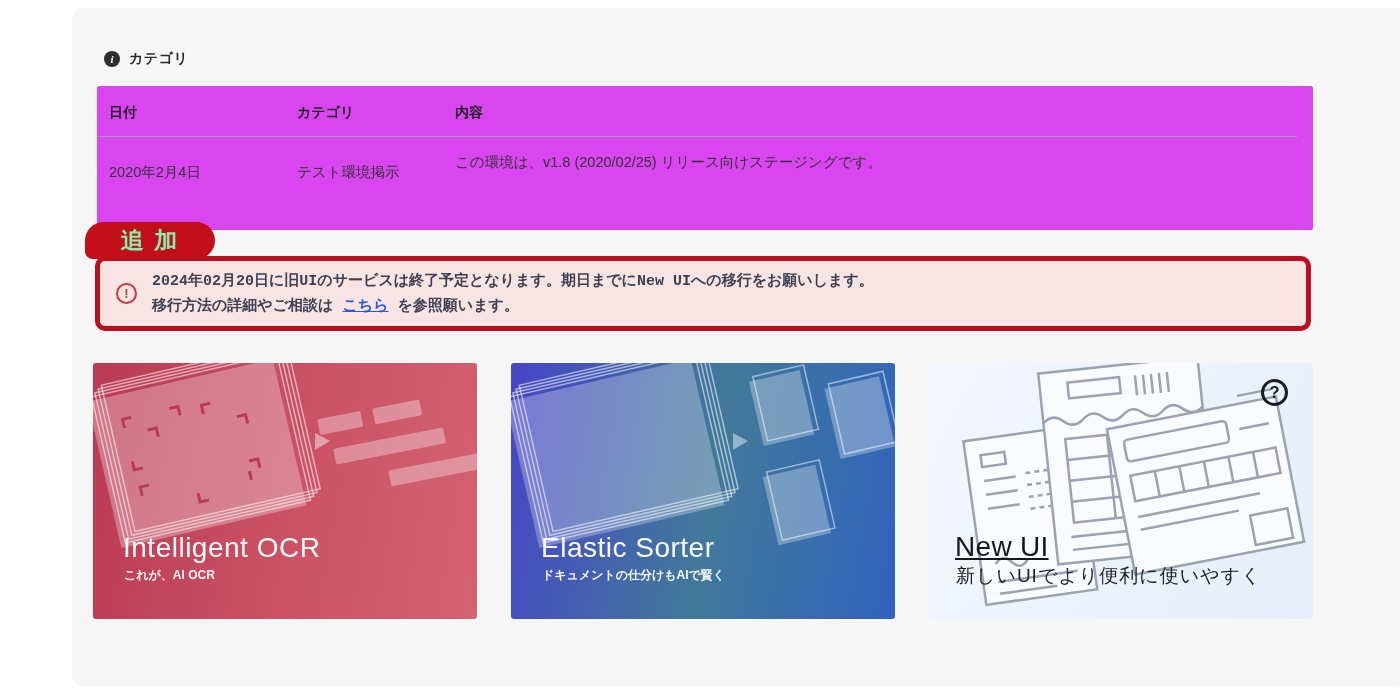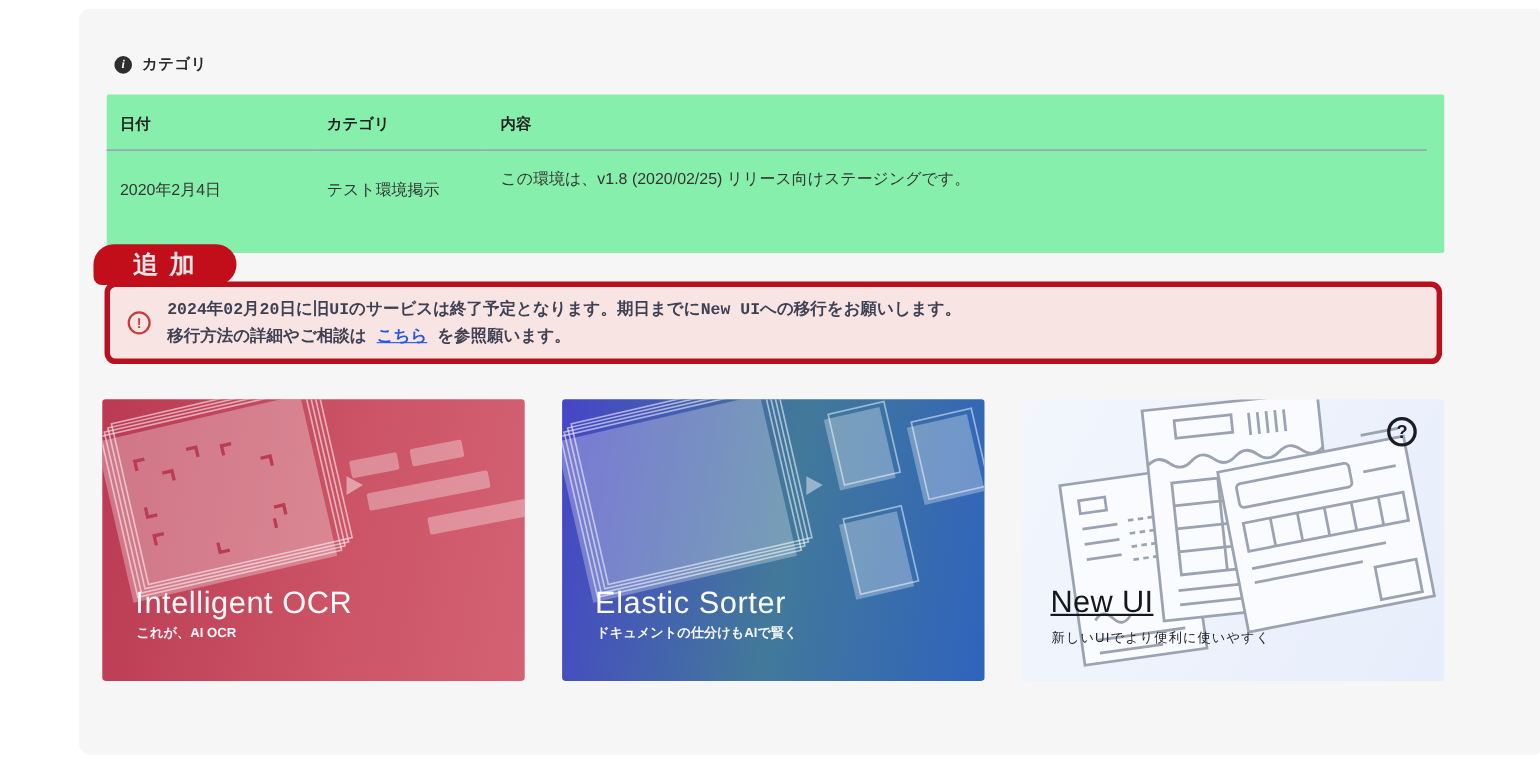--- a/index.html
+++ b/index.html
@@ -9,55 +9,55 @@
   .panel { position:absolute; left:72px; top:8px; right:0; bottom:8px; background:#f6f6f7; border-radius:10px 4px 4px 10px; }
 
   
   .ann-header { position:absolute; left:104px; top:50px; display:flex; align-items:center; gap:9px; }
   .info-icon { width:16px; height:16px; border-radius:50%; background:#2d2d2d; color:#fff;
                display:flex; align-items:center; justify-content:center;
                font-family:"Liberation Serif",serif; font-weight:700; font-size:11px; font-style:italic; }
   .ann-title { font-size:14px; font-weight:700; color:#2b2b2b; letter-spacing:0.5px; }
 
   
-  .table-card { position:absolute; left:97px; top:86px; width:1216px; height:144px; background:#86efac; border-radius:2px; padding-right:16px; }
+  .table-card { position:absolute; left:97px; top:86px; width:1216px; height:144px; background:#d946ef; border-radius:2px; padding-right:16px; }
   .table-card table { width:100%; border-collapse:collapse; table-layout:fixed; }
   .table-card th { text-align:left; font-size:14px; font-weight:700; color:#222;
                    padding:18px 0 14px 12px; border-bottom:1.5px solid #99a1b5; }
   .table-card td { font-size:14.5px; color:#333; vertical-align:top; }
   td.c-date { padding:26px 0 0 12px; }
   td.c-cat  { padding:26px 0 0 12px; }
   td.c-body { padding:16px 0 0 12px; }
 
   
   .add-badge { position:absolute; left:85px; top:222px; width:130px; height:37px; z-index:3;
                background:#c20d1a; border-radius:19px 19px 19px 8px;
                display:flex; align-items:center; justify-content:center;
-               color:#e5e5e5; font-size:23px; font-weight:700; letter-spacing:2px; }
+               color:#86efac; font-size:23px; font-weight:700; letter-spacing:2px; }
 
   
   .alert { position:absolute; left:95px; top:256px; width:1216px; height:75px; z-index:2;
            border:5px solid #b8101e; border-radius:10px; background:#f8e5e3;
            display:flex; align-items:center; gap:15px; padding:0 20px 0 16px; }
   .warn-icon { flex:none; width:21px; height:21px; border-radius:50%; border:2px solid #c83c38;
                color:#c83c38; font-weight:700; font-size:13px;
                display:flex; align-items:center; justify-content:center; }
   .alert-text { font-size:15px; font-weight:700; color:#3e4154; line-height:25px;font-family:Liberation Mono, monospace; }
   .alert-link { color:#2457e6; font-weight:700; text-decoration:underline; cursor:pointer; }
 
   
   .card { position:absolute; top:363px; width:384px; height:256px; border-radius:3px; overflow:hidden; cursor:pointer; }
   .card-ocr    { left:93px;  background:linear-gradient(100deg,#ba3a53 0%,#cb5365 55%,#d36272 100%); }
   .card-sorter { left:511px; background:linear-gradient(100deg,#4645c6 0%,#42799a 52%,#2f63bd 100%); }
   .card-newui  { left:929px; background:linear-gradient(120deg,#f3f6fd 0%,#e7eefb 100%); }
   .card svg { position:absolute; left:0; top:0; }
   .card-title { position:absolute; left:30px; bottom:55px; font-size:28px; font-weight:400; color:rgba(255,255,255,0.97); letter-spacing:0.5px; }
   .card-sub   { position:absolute; left:31px; bottom:35px; font-size:12px; font-weight:700; color:rgba(255,255,255,0.95); }
   .card-newui .card-title { left:26px; bottom:56px; font-size:28px; font-weight:500; color:#15171e; letter-spacing:0.3px;text-decoration:underline; }
-  .card-newui .card-sub   { left:27px; bottom:30px; font-size:12px; font-weight:500; color:#1e2027; letter-spacing:1px; }
+  .card-newui .card-sub   { left:27px; bottom:30px; font-size:19px; font-weight:500; color:#1e2027; letter-spacing:1px; }
   .help-icon { position:absolute; top:16px; right:25px; width:27px; height:27px; border-radius:50%;
                border:3px solid #1b1d24; color:#1b1d24; font-size:17px; font-weight:700;
                display:flex; align-items:center; justify-content:center; cursor:pointer; background:transparent; }
 </style>
 </head>
 <body>
 
 <div class="page">
   <div class="panel"></div>
 

